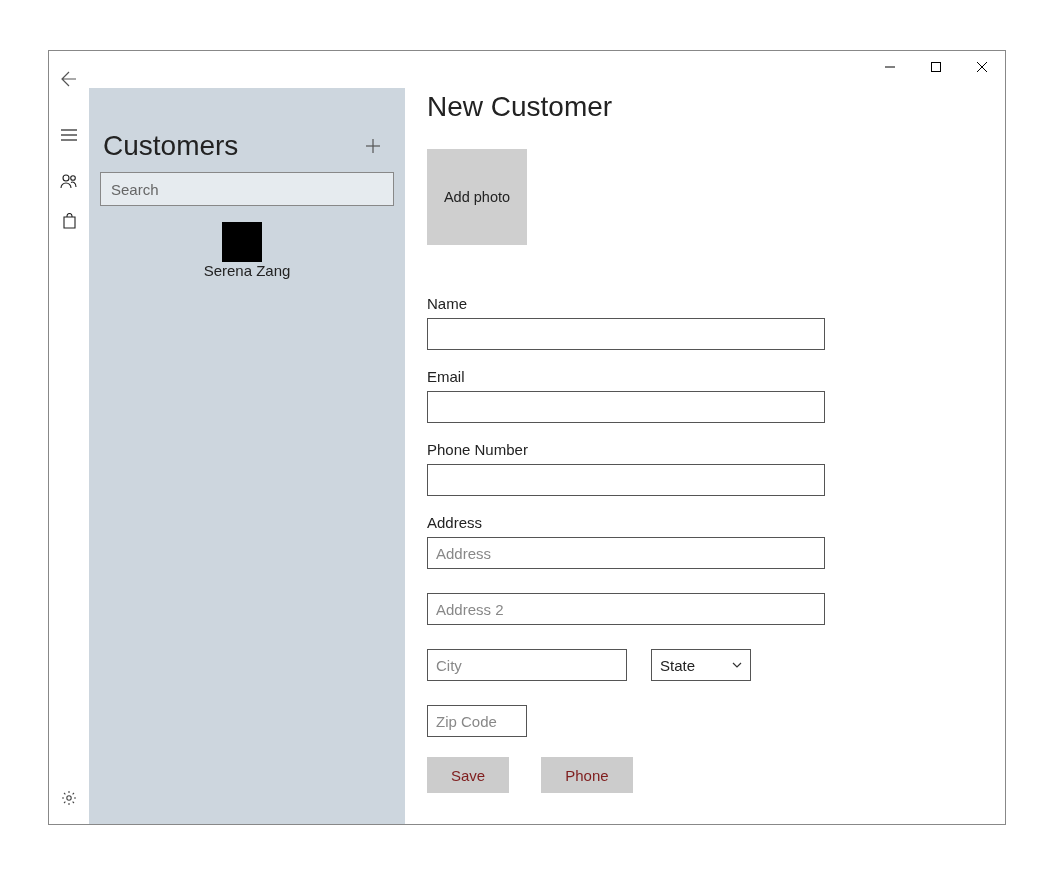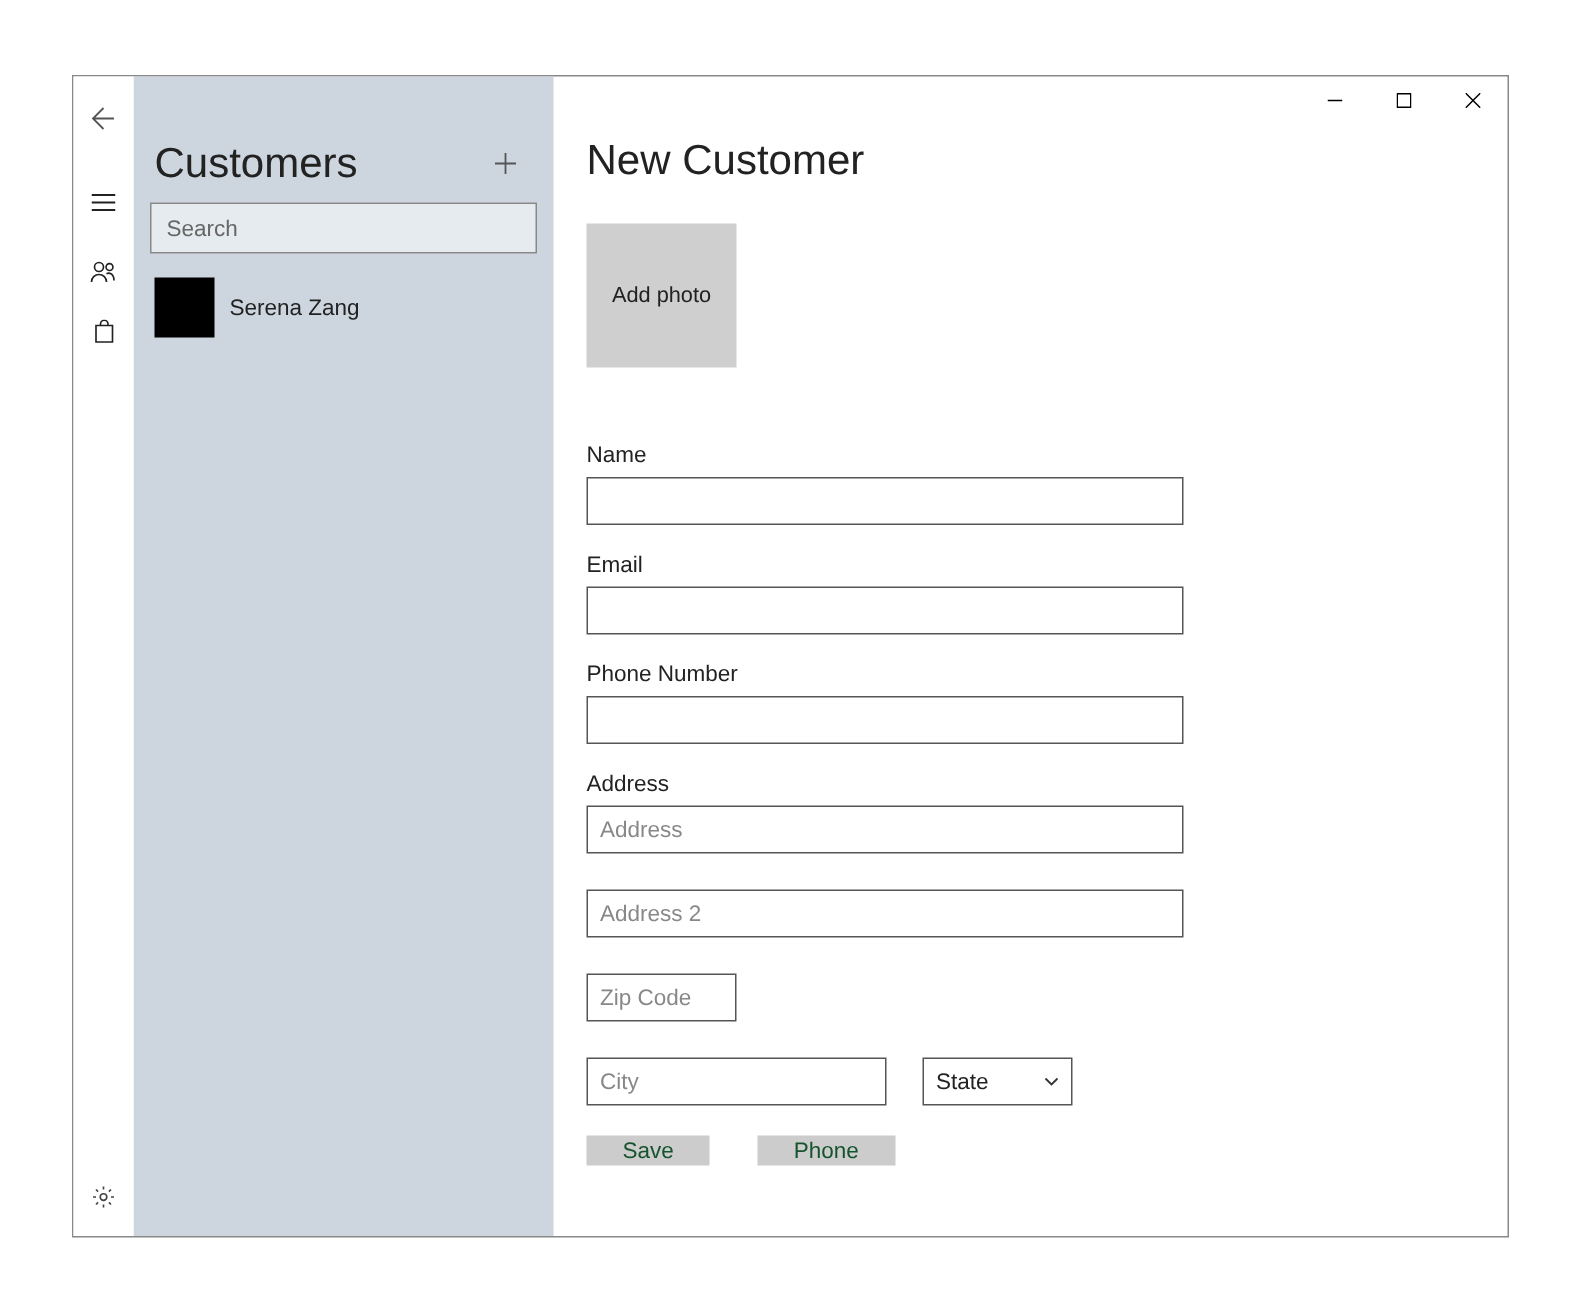--- a/index.html
+++ b/index.html
@@ -57,25 +57,26 @@
       align-items: center;
       justify-content: center;
       color: #333;
       cursor: pointer;
     }
     .icon-rail .spacer {
       flex: 1;
     }
     
     .sidebar {
-      width: 280px;
+      width: 316px;
       background: #cdd6de;
       display: flex;
       flex-direction: column;
       padding-top: 40px;
+      margin-top: 37px;
     }
     .sidebar-header {
       display: flex;
       align-items: center;
       justify-content: space-between;
       padding: 0 14px 8px 14px;
     }
     .sidebar-title {
       font-size: 28px;
       font-weight: 400;
@@ -108,20 +109,21 @@
       color: #666;
     }
     .cust-list {
       margin-top: 12px;
     }
     .cust-item {
       display: flex;
       align-items: center;
       padding: 4px 14px;
       cursor: pointer;
+      flex-direction: column;
     }
     .cust-avatar {
       width: 40px;
       height: 40px;
       background: #000;
       margin-right: 10px;
     }
     .cust-name {
       font-size: 15px;
       color: #222;
@@ -198,26 +200,26 @@
       font-size: 11px;
       color: #333;
     }
     .buttons {
       display: flex;
       gap: 32px;
       margin-top: 20px;
     }
     .btn {
       min-width: 48px;
-      height: 20px;
+      height: 36px;
       padding: 0 24px;
       background: #ccc;
       border: none;
       font-size: 15px;
-      color: #14532d;
+      color: #7f1d1d;
       cursor: pointer;
       display: flex;
       align-items: center;
       justify-content: center;
     }
     svg { display:block; }
   </style>
 </head>
 <body>
 
@@ -321,35 +323,35 @@
     <div class="field">
       <span class="field-label">Phone Number</span>
       <input class="text-input" type="text" value="" style="">
     </div>
 
     <div class="field addr-group">
       <span class="field-label">Address</span>
       <input class="text-input" type="text" placeholder="Address" style="">
       <div class="row">
         <input class="text-input" type="text" placeholder="Address 2" style="">
-      </div>
-      <div class="row">
-        <input class="text-input input-zip" type="text" placeholder="Zip Code" style="">
       </div>
       <div class="row">
         <input class="text-input input-city" type="text" placeholder="City" style="">
         <div class="state-select">
           <span>State</span>
           <span class="chev">
             <svg width="10" height="6" viewBox="0 0 10 6">
                 <path d="M1 1l4 4 4-4" fill="none" stroke="#333" stroke-width="1.2"></path>
               </svg>
           </span>
         </div>
       </div>
+      <div class="row">
+        <input class="text-input input-zip" type="text" placeholder="Zip Code" style="">
+      </div>
     </div>
 
     <div class="buttons">
       <button class="btn">Save</button>
       <button class="btn">Phone</button>
     </div>
   </div>
 
 </div>
 

